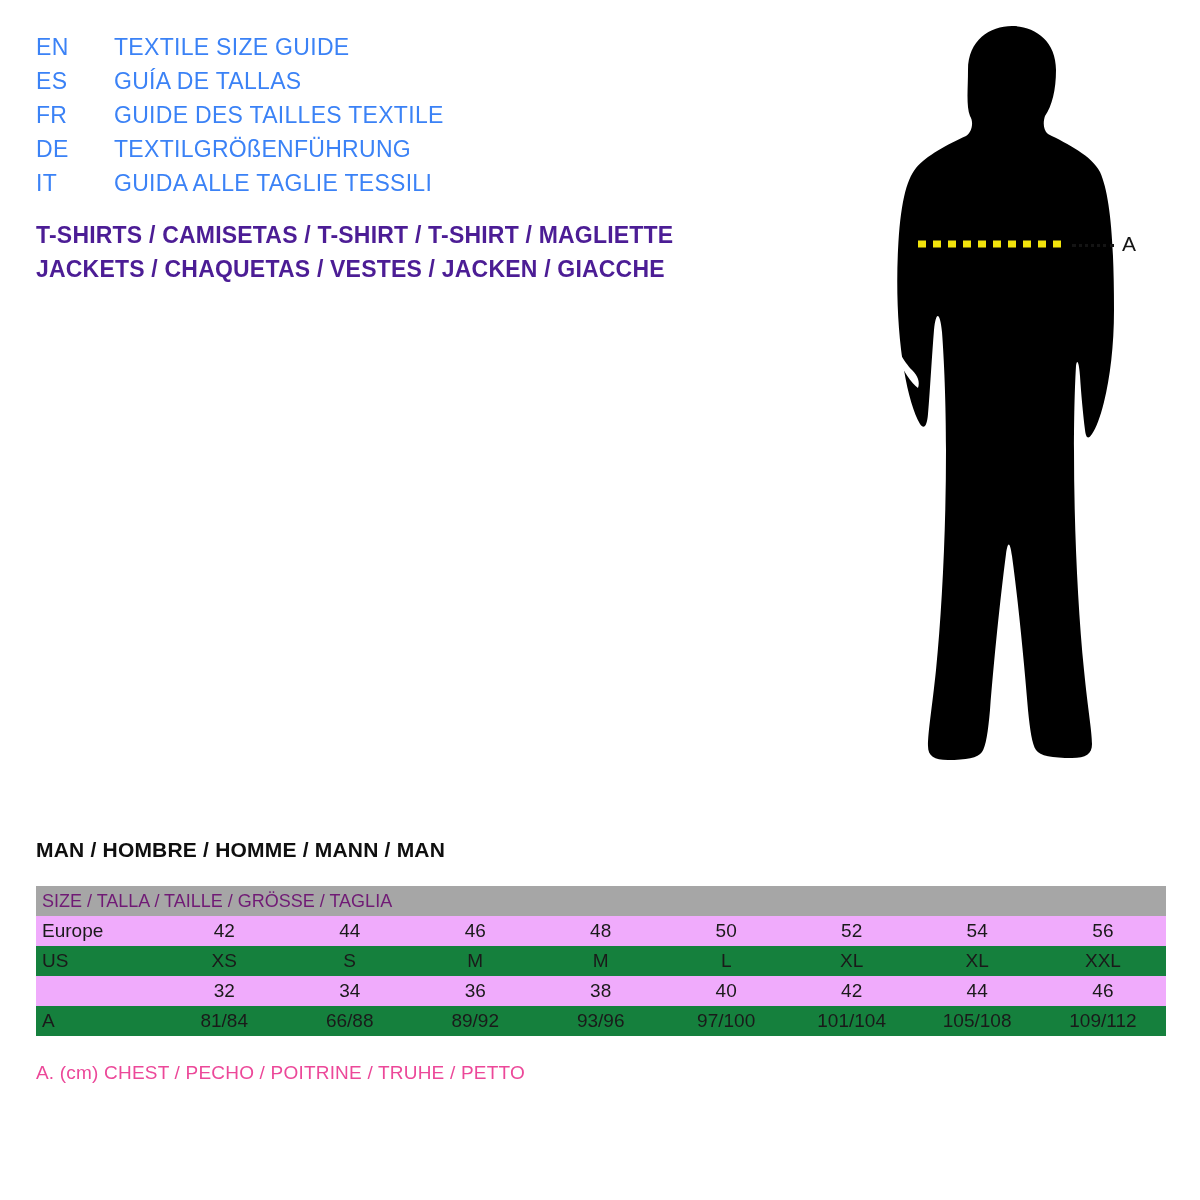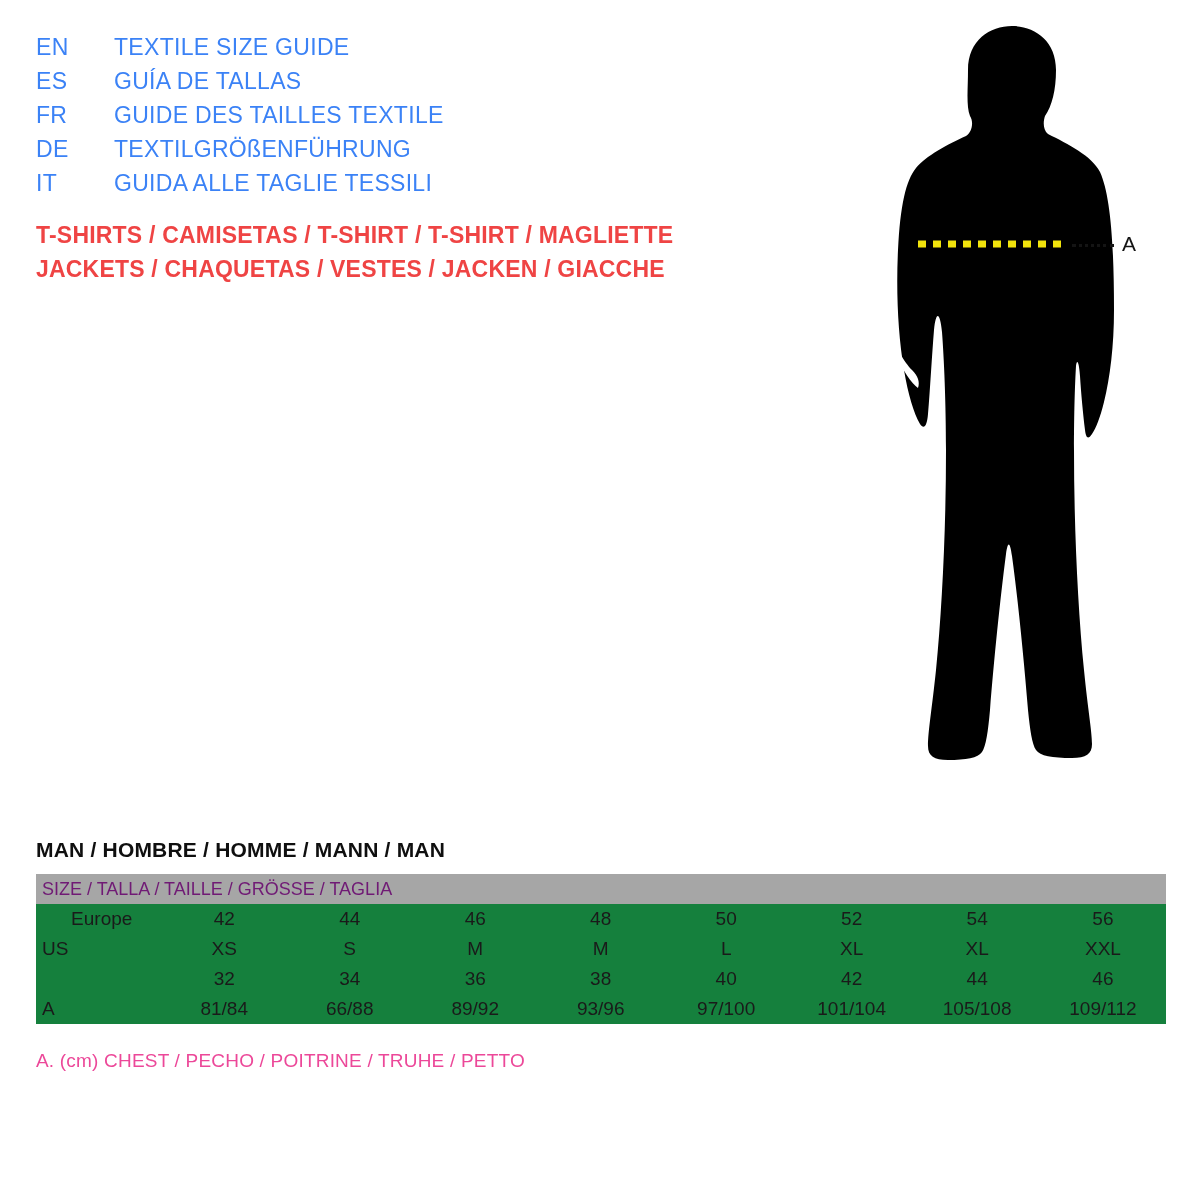--- a/index.html
+++ b/index.html
@@ -43,21 +43,21 @@
     position: absolute;
     left: 36px;
     top: 218px;
     width: 760px;
   }
   .category-line {
     font-size: 23px;
     font-weight: bold;
     letter-spacing: 0.2px;
     line-height: 34px;
-    color: #ef4444;
+    color: #4c1d95;
     white-space: nowrap;
   }
 
   
   .figure-area {
     position: absolute;
     left: 800px;
     top: 10px;
     width: 390px;
     height: 790px;
@@ -86,43 +86,42 @@
     position: absolute;
     left: 36px;
     top: 838px;
     width: 1130px;
   }
   .man-title {
     font-size: 21px;
     font-weight: bold;
     letter-spacing: 0.2px;
     color: #0f0f0f;
-    margin-bottom: 12px;
+    margin-bottom: 24px;
   }
   table.size-table {
     border-collapse: collapse;
     width: 1130px;
     table-layout: fixed;
     font-size: 19px;
     color: #1a1a1a;
   }
   table.size-table td {
     height: 30px;
     padding: 0;
     vertical-align: middle;
   }
   .row-header td {
     background: #a6a6a6;
     font-size: 18px;
     color: #701a75;
     height: 30px;
   }
   .row-band td {
-    background: #15803d;
-    text-align: center;
+    background: #f0abfc;
   }
   .row-plain td {
     background: #15803d;
   }
   .col-label {
     width: 162px;
     padding-left: 6px !important;
     text-align: left;
   }
   .cell-val {

